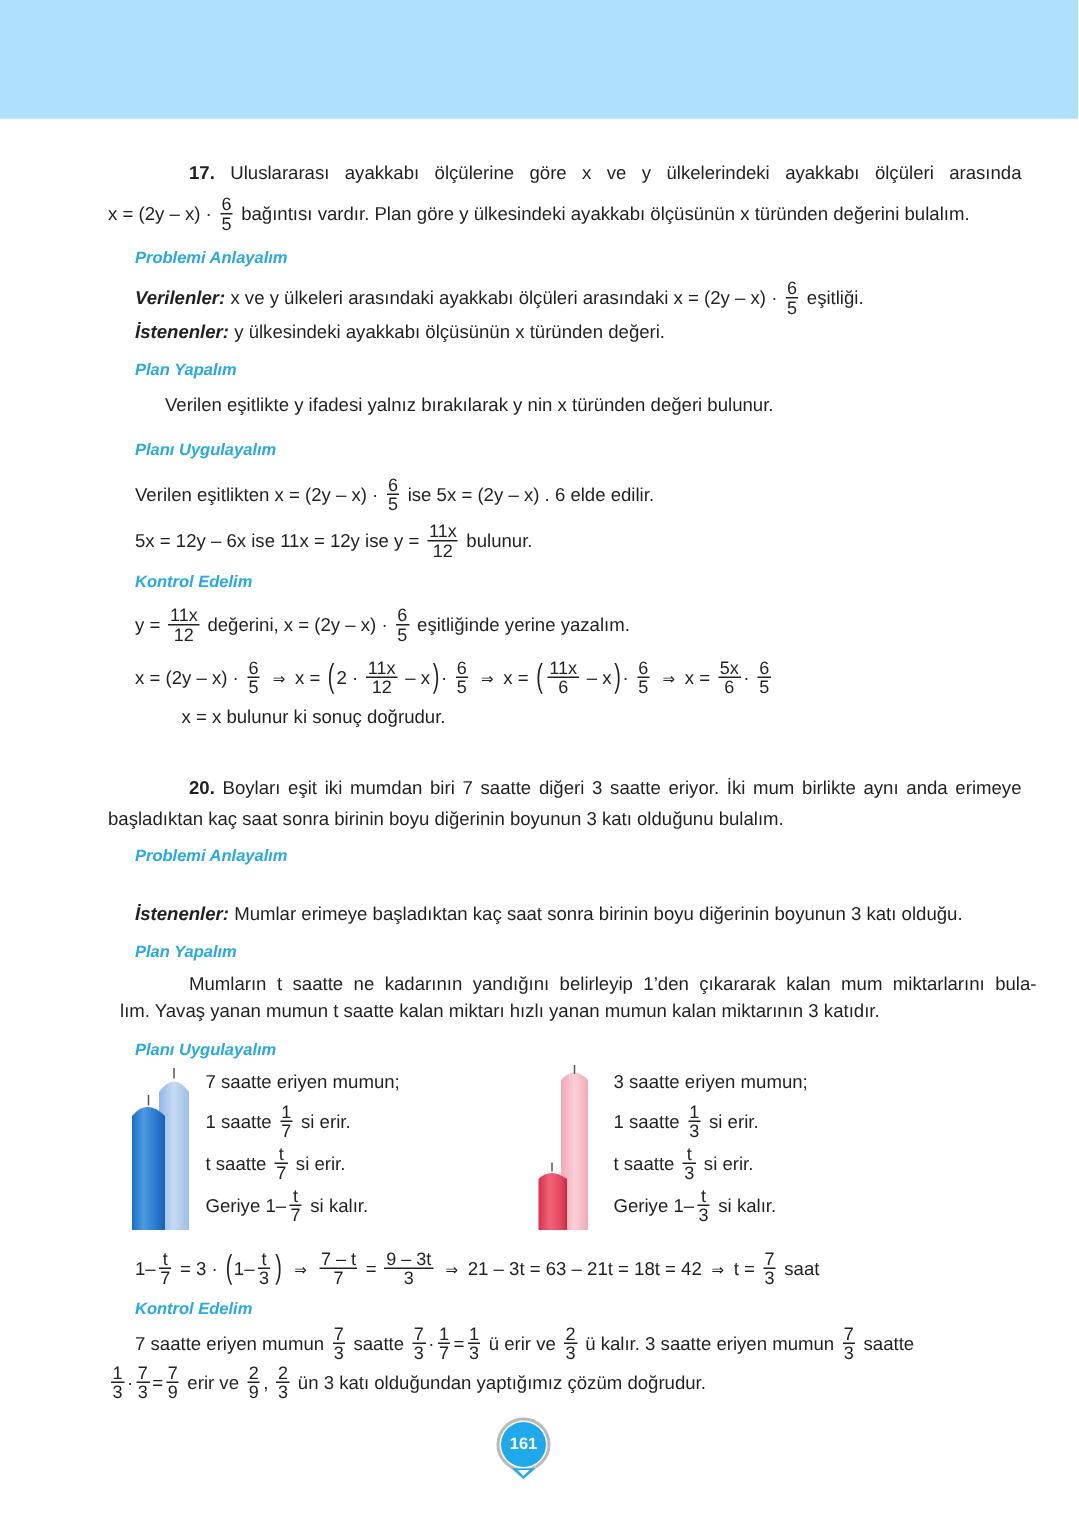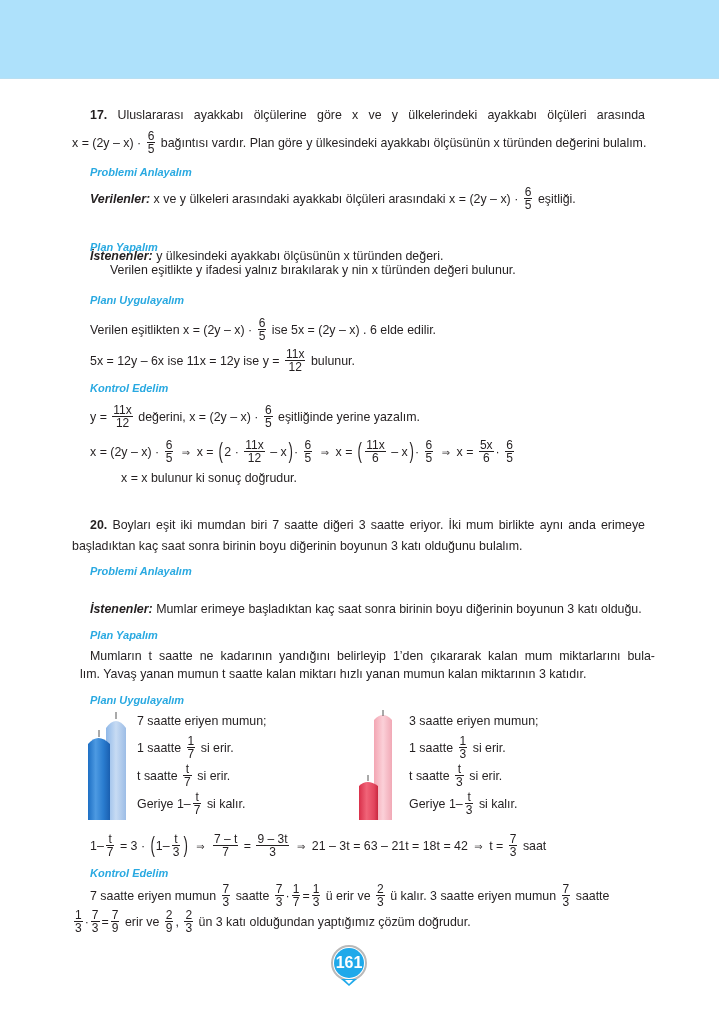--- a/index.html
+++ b/index.html
@@ -9,24 +9,24 @@
   .page { position: absolute; left: 0; top: 0; width: 719px; height: 1024px; }
   .line { position: absolute; white-space: nowrap; line-height: 16px; }
   .h { color: #29a9e1; font-weight: bold; font-style: italic; font-size: 11px; }
   .b { font-weight: bold; }
   .bi { font-weight: bold; font-style: italic; }
   .frac { display: inline-block; vertical-align: middle; text-align: center; margin: 0 2px; line-height: 12px; font-size: 12px; position: relative; top: -1px; }
   .frac .n { display: block; padding: 0 1px; border-bottom: 1px solid #231f20; }
   .frac .d { display: block; padding: 0 1px; }
   .big-paren { font-size: 22px; font-weight: 300; vertical-align: middle; position: relative; top: -2px; transform: scaleX(0.6); display: inline-block; }
   .arrow { font-size: 10px; margin: 0 3px; }
-  .justify { width: 555px; text-align: justify; text-align-last: justify; }
+  .justify { width: 555px; text-align: justify; text-align-last: justify; margin-left: 36px; }
   .candle-svg { position: absolute; }
   .page-badge { position: absolute; left: 330px; top: 944px; width: 38px; height: 44px; }
-  .page-num { position: absolute; left: 334px; top: 948px; width: 30px; height: 30px; border-radius: 50%; background: #1fa9ea; color: #fff; font-weight: bold; font-size: 16px; text-align: center; line-height: 30px; }
+  .page-num { position: absolute; left: 334px; top: 948px; width: 30px; height: 30px; border-radius: 50%; background: #1fa9ea; color: #fff; font-weight: bold; font-size: 11px; text-align: center; line-height: 30px; }
 </style>
 </head>
 <body>
 
 <div class="header-band"></div>
 
 <div class="page">
 
   <div class="line justify" style="left:90px; top:107px;">
     <span class="b">17.</span>
@@ -41,21 +41,21 @@
   <div class="line h" style="left:90px; top:164px;">Problemi Anlayalım</div>
 
   <div class="line" style="left:90px; top:187px;">
     <span class="bi">Verilenler:</span>
     <span>x ve y ülkeleri arasındaki ayakkabı ölçüleri arasındaki</span>
     <span>x = (2y – x) ·</span>
     <span class="frac"><span class="n">6</span><span class="d">5</span></span>
     <span>eşitliği.</span>
   </div>
 
-  <div class="line" style="left:90px; top:213px;margin-top:35px;">
+  <div class="line" style="left:90px; top:213px;">
     <span class="bi">İstenenler:</span>
     <span>y ülkesindeki ayakkabı ölçüsünün x türünden değeri.</span>
   </div>
 
   <div class="line h" style="left:90px; top:239px;">Plan Yapalım</div>
   <div class="line" style="left:90px; top:262px;margin-left:20px;">Verilen eşitlikte y ifadesi yalnız bırakılarak y nin x türünden değeri bulunur.</div>
 
   <div class="line h" style="left:90px; top:292px;">Planı Uygulayalım</div>
 
   <div class="line" style="left:90px; top:318px;">

